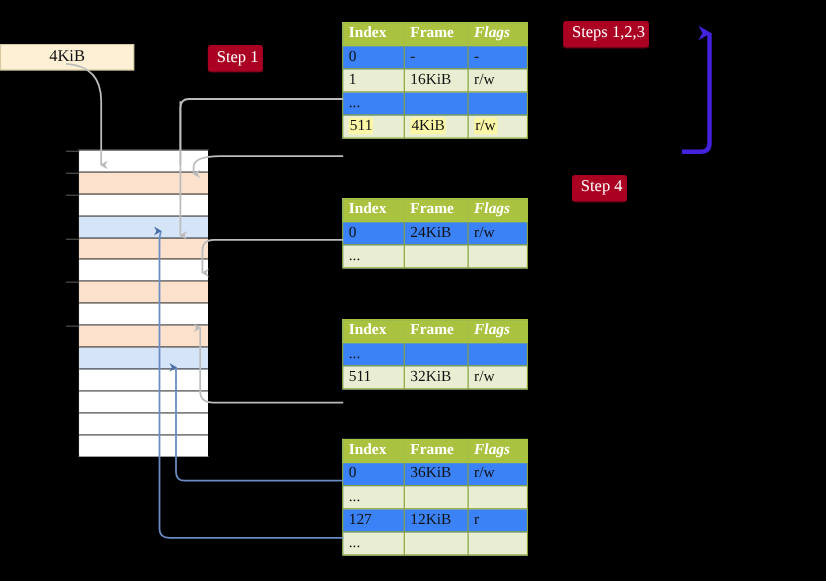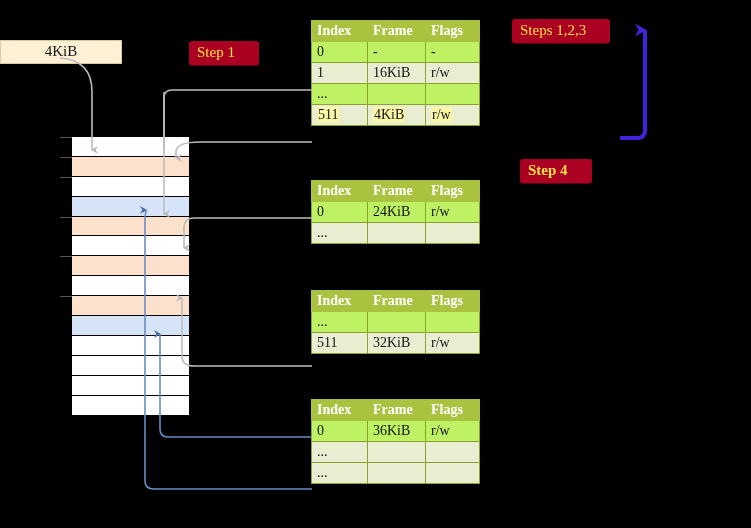--- a/index.html
+++ b/index.html
@@ -1,69 +1,69 @@
 <!DOCTYPE html>
 <html><head>
 <meta charset="utf-8">
 <style>
   html,body{margin:0;padding:0;background:#000;}
   body{width:751px;height:528px;position:relative;overflow:hidden;
        font-family:"Liberation Serif",serif;color:#000;}
   .stage{position:absolute;left:0;top:0;width:751px;height:528px;}
 
   
-  .chip{position:absolute;color:#fde047;font-size:15px;line-height:1;
-        padding:4px 24px 5px 8px;border-radius:3px;white-space:nowrap;}
+  .chip{position:absolute;color:#ffffff;font-size:15px;line-height:1;
+        padding:4px 4px 5px 8px;border-radius:3px;white-space:nowrap;}
   .chip-red{background:#aa0022;box-shadow:0 1px 0 #5c0012;}
   .chip-blue{background:#4422dd;}
 
   .sizebox{position:absolute;background:#fdf0d5;border:1px solid #d8c9a0;
            font-size:15px;color:#111;text-align:center;line-height:21px;}
 
   
   .memcol{position:absolute;left:71px;top:136px;width:119px;height:279px;
           border:1.5px solid #000;box-sizing:border-box;background:#fff;}
   .memrow{height:19.9px;border-bottom:1.5px solid #000;box-sizing:border-box;}
   .memrow:last-child{border-bottom:none;}
   .m-white{background:#ffffff;}
   .m-peach{background:#fce2cc;}
   .m-blue{background:#d6e4f7;}
   .tick{position:absolute;left:-12px;width:12px;height:0;
         border-top:1.5px solid #555;}
 
   
   .ptable{position:absolute;border-collapse:collapse;
-          background:#bef264;font-size:14px;}
+          background:#3b82f6;font-size:14px;}
   .ptable td,.ptable th{border:1px solid #8ba32c;padding:2px 5px;
           height:19px;vertical-align:middle;text-align:left;
           font-weight:normal;color:#111;box-sizing:border-box;}
   .ptable th{background:#a9c23f;color:#fff;font-weight:bold;
              border:1px solid #a9c23f;font-size:14px;}
   .ptable tr.alt td{background:#e9eed2;}
   .ptable td.c-idx{width:56px;}
   .ptable td.c-frm{width:58px;}
   .ptable td.c-flg{width:54px;}
   .ptable th.c-idx{width:56px;}
   .ptable th.c-frm{width:58px;}
-  .ptable th.c-flg{width:54px;}
+  .ptable th.c-flg{width:54px;font-style:italic;}
   .hl{background:#fbf7a6;padding:0 1px;}
 
   svg.overlay{position:absolute;left:0;top:0;width:751px;height:528px;
               pointer-events:none;}
 </style>
 </head>
 <body>
 
 <div class="stage">
 
   <div class="sizebox" style="left:0px;top:40px;width:120px;height:22px;">4KiB</div>
 
   <div class="chip chip-red" style="left:189px;top:41px;">Step 1</div>
   <div class="chip chip-red" style="left:512px;top:19px;">Steps 1,2,3</div>
-  <div class="chip chip-red" style="left:520px;top:159px;font-weight:bold;">Step 4</div>
+  <div class="chip chip-red" style="left:520px;top:159px;">Step 4</div>
 
   <div class="memcol" id="memcol">
       <div class="memrow m-white" style="position: relative;">
         <span class="tick"></span>
       </div>
       <div class="memrow m-peach" style="position: relative;">
         <span class="tick"></span>
       </div>
       <div class="memrow m-white" style="position: relative;">
         <span class="tick"></span>
@@ -172,20 +172,25 @@
         <tbody>
           <tr>
             <td class="c-idx">0</td>
             <td class="c-frm">36KiB</td>
             <td class="c-flg">r/w</td>
           </tr>
           <tr class="alt">
             <td class="c-idx">...</td>
             <td class="c-frm"></td>
             <td class="c-flg"></td>
+          </tr>
+          <tr>
+            <td class="c-idx">127</td>
+            <td class="c-frm">12KiB</td>
+            <td class="c-flg">r</td>
           </tr>
           <tr class="alt">
             <td class="c-idx">...</td>
             <td class="c-frm"></td>
             <td class="c-flg"></td>
           </tr>
         </tbody>
       </table>
     </div>
 

